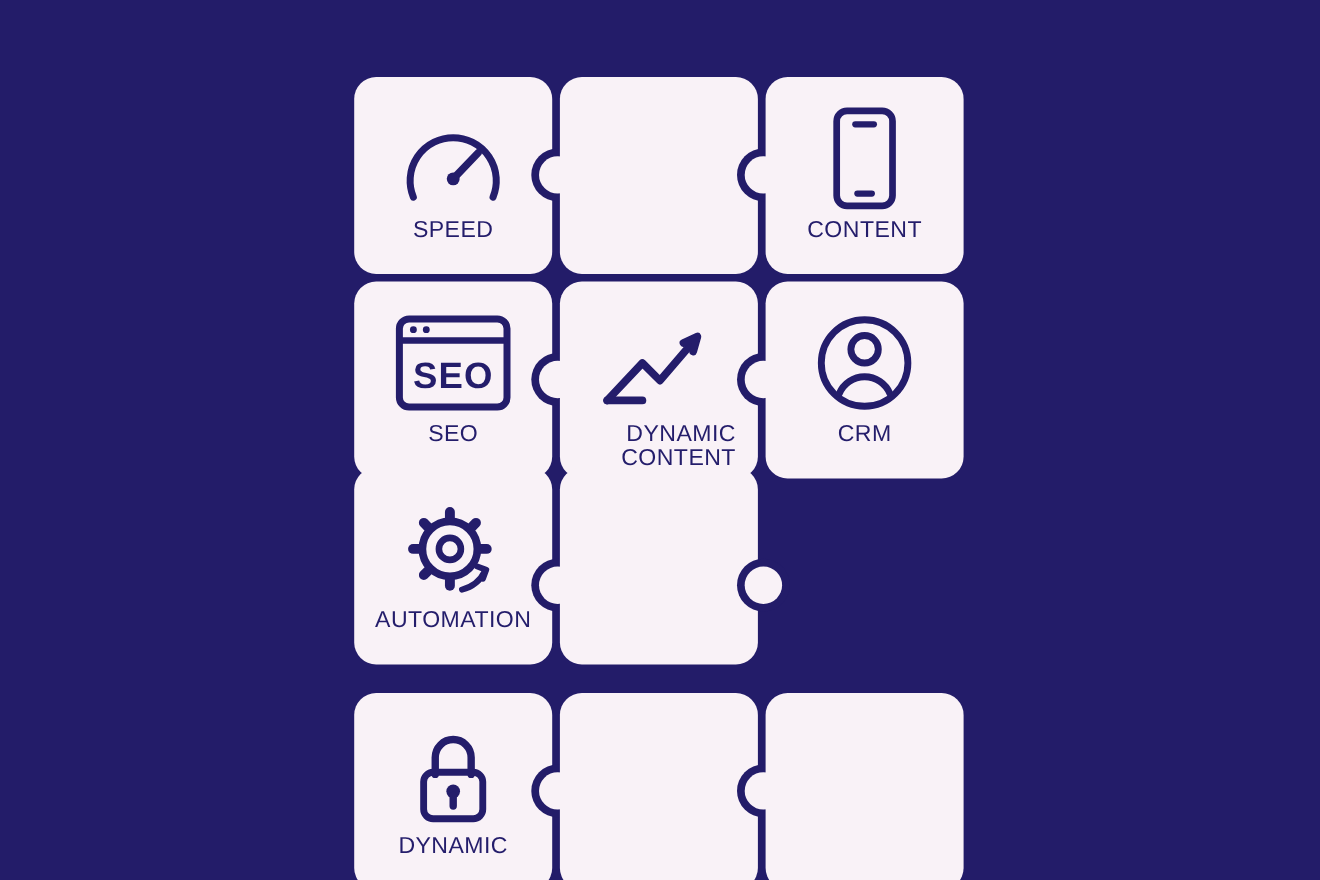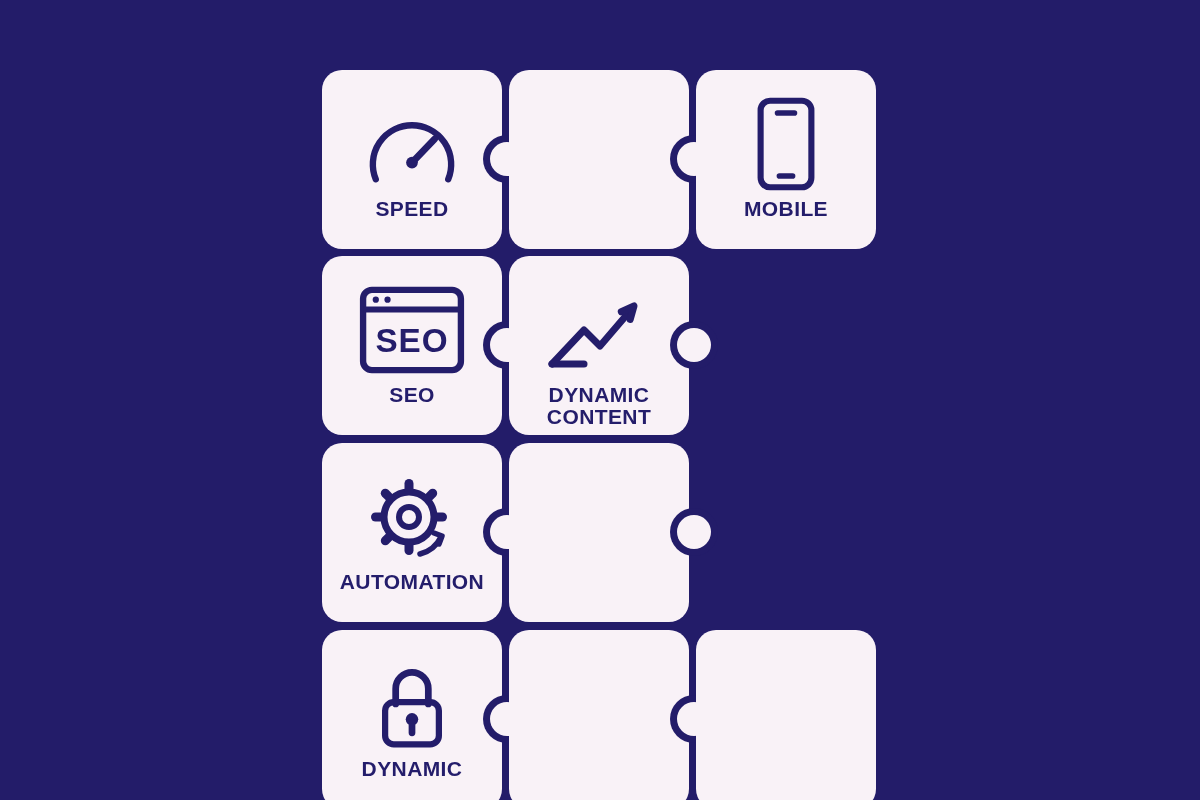--- a/index.html
+++ b/index.html
@@ -22,34 +22,34 @@
     background:var(--tile);
     border-radius:20px;
     color:var(--ink);
     display:flex;flex-direction:column;align-items:center;
   }
   .c1{left:322px;z-index:1;}
   .c2{left:509px;z-index:3;}
   .c3{left:696px;z-index:5;}
   .r1{top:70px;}
   .r2{top:256px;}
-  .r3{top:443px;}
+  .r3{top:425px;}
   .r4{top:630px;}
   .icon-box{
     height:100px;margin-top:24px;
     display:flex;align-items:center;justify-content:center;
   }
   .label{
     margin-top:4px;
     max-width:168px;
-    font-weight:bold;
+    font-weight:normal;
     font-size:21px;
     letter-spacing:.4px;
     line-height:1.05;
-    text-align:center;
+    text-align:right;
   }
   .label.tight{max-width:140px;}
   .knob{
     position:absolute;
     width:34px;height:34px;border-radius:50%;
     background:var(--tile);
     box-shadow:0 0 0 7px var(--background);
   }
   .knob.j1{left:490px;z-index:2;}
   .knob.j2{left:677px;z-index:4;}
@@ -82,21 +82,21 @@
   <div class="tile c2 r1"></div>
 
   <div class="tile c3 r1">
     <div class="icon-box">
       <svg width="66" height="94" viewBox="0 0 70 100" fill="none" stroke="currentColor">
         <rect x="8" y="4" width="54" height="92" rx="10" stroke-width="6.5"></rect>
         <line x1="26" y1="17" x2="44" y2="17" stroke-width="6" stroke-linecap="round"></line>
         <line x1="28" y1="84" x2="42" y2="84" stroke-width="6" stroke-linecap="round"></line>
       </svg>
     </div>
-    <div class="label">MOBILE</div>
+    <div class="label">CONTENT</div>
   </div>
 
   <div class="tile c1 r2">
     <div class="icon-box">
       <svg width="108" height="90" viewBox="0 0 110 92" fill="none" stroke="currentColor">
         <rect x="5" y="5" width="100" height="82" rx="9" stroke-width="6.5"></rect>
         <line x1="5" y1="25" x2="105" y2="25" stroke-width="6"></line>
         <circle cx="18" cy="15" r="3.2" fill="currentColor" stroke="none"></circle>
         <circle cx="30" cy="15" r="3.2" fill="currentColor" stroke="none"></circle>
         <text class="svgtext" x="55" y="69" font-size="34" text-anchor="middle" fill="currentColor" stroke="none" letter-spacing="1">SEO</text>
@@ -109,20 +109,30 @@
     <div class="icon-box">
       <svg width="112" height="92" viewBox="0 0 110 92" fill="none" stroke="currentColor">
         <path d="M 8 80 L 40 46 L 56 62 L 86 27" stroke-width="7" stroke-linecap="round" stroke-linejoin="round"></path>
         <path d="M 77.3 27.8 L 90 22 L 86.2 35.5" stroke-width="7" stroke-linecap="round" stroke-linejoin="round"></path>
         <path d="M 8 80 L 40 80" stroke-width="7" stroke-linecap="round"></path>
       </svg>
     </div>
     <div class="label tight">DYNAMIC CONTENT</div>
   </div>
 
+  <div class="tile c3 r2">
+    <div class="icon-box">
+      <svg width="96" height="96" viewBox="0 0 100 100" fill="none" stroke="currentColor">
+        <circle cx="50" cy="50" r="41" stroke-width="6.5"></circle>
+        <circle cx="50" cy="37" r="13" stroke-width="6.5"></circle>
+        <path d="M 26 79 A 26 26 0 0 1 74 79" stroke-width="6.5" stroke-linecap="round"></path>
+      </svg>
+    </div>
+    <div class="label">CRM</div>
+  </div>
 
   <div class="tile c1 r3">
     <div class="icon-box">
       <svg width="100" height="100" viewBox="0 0 100 100" fill="none" stroke="currentColor">
         <circle cx="47" cy="50" r="25" stroke-width="7"></circle>
         <circle cx="47" cy="50" r="10" stroke-width="6"></circle>
         <g stroke-width="9" stroke-linecap="round">
           <line x1="74" y1="50" x2="80.5" y2="50"></line>
           <line x1="66.1" y1="30.9" x2="70.7" y2="26.3"></line>
           <line x1="47" y1="23" x2="47" y2="16.5"></line>

